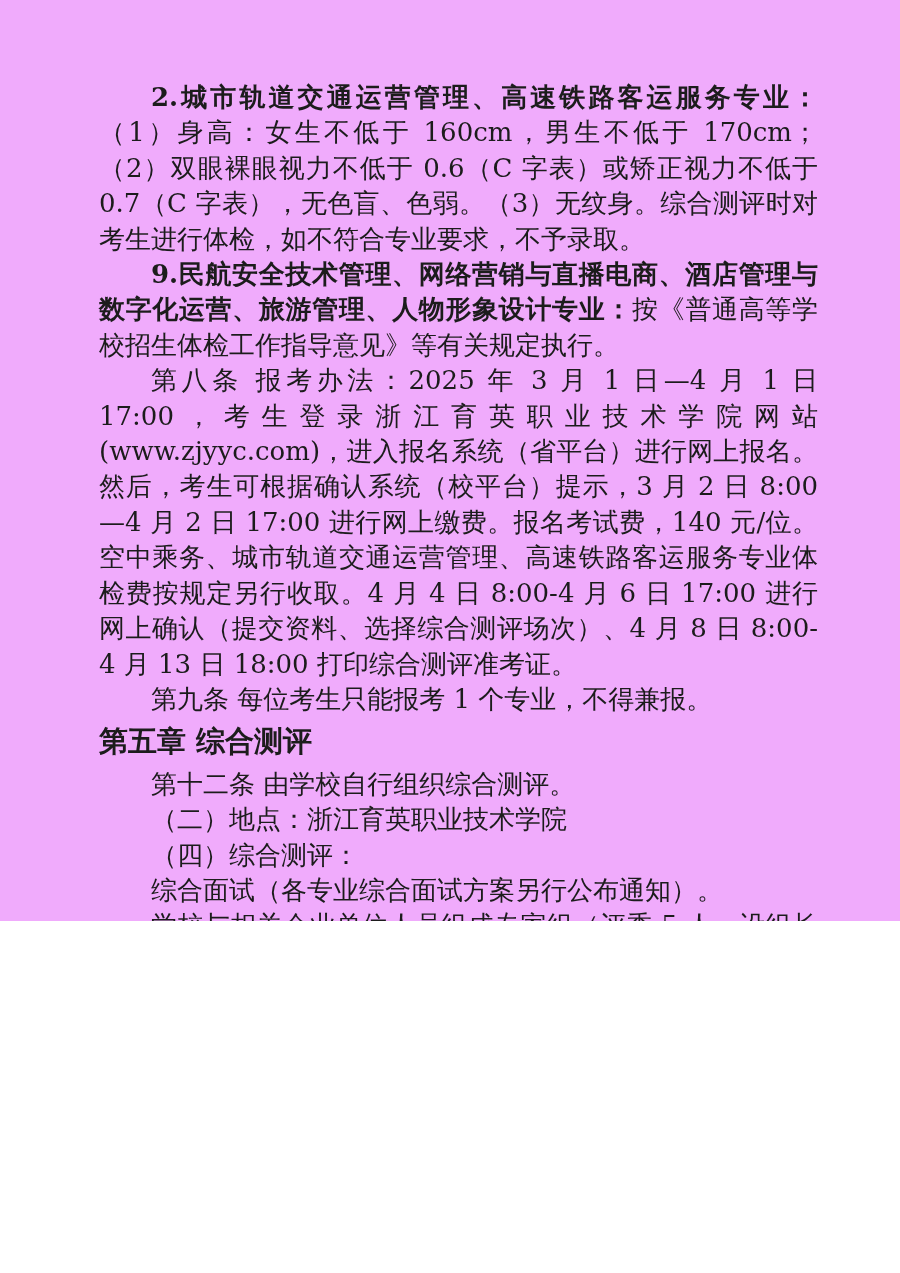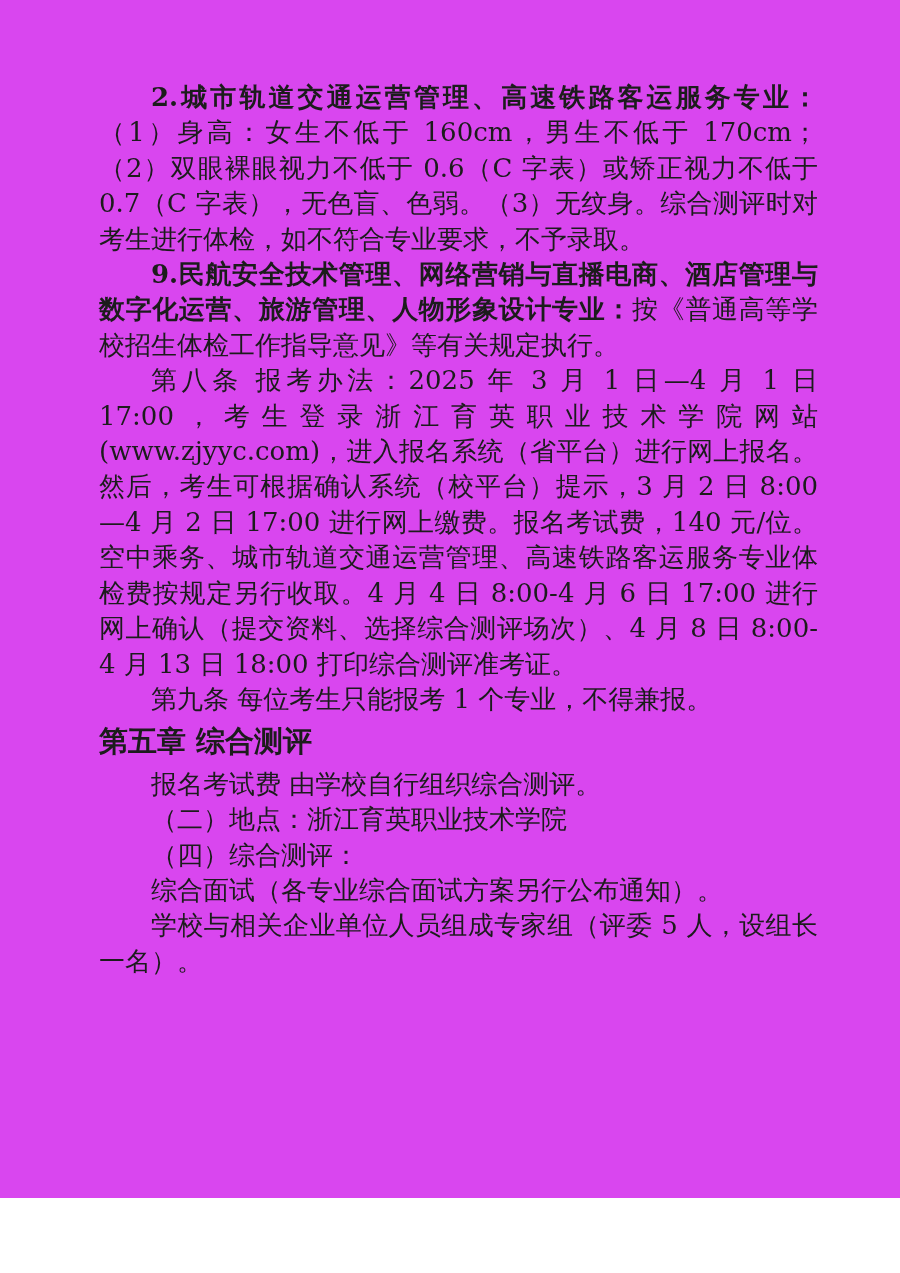--- a/index.html
+++ b/index.html
@@ -3,22 +3,22 @@
 <meta charset="utf-8">
 <style>
   html, body {
     margin: 0;
     padding: 0;
     background: #ffffff;
   }
   .page {
     position: relative;
     width: 900px;
-    height: 1198px;
-    background: #d946ef;
+    height: 921px;
+    background: #f0abfc;
     overflow: hidden;
     font-family: "DejaVu Serif", "Liberation Serif", serif;
     color: #1c1c1c;
   }
   .content {
     position: absolute;
     left: 99px;
     top: 80px;
     width: 719px;
     font-size: 26px;
@@ -61,21 +61,21 @@
     <p class="para"><span class="lead">9.民航安全技术管理、网络营销与直播电商、酒店管理与数字化运营、旅游管理、人物形象设计专业：</span><span>按《普通高等学校招生体检工作指导意见》等有关规定执行。</span></p>
 
     <p class="para"><span>第八条 报考办法：2025 年 3 月 1 日—4 月 1 日 17:00，考生登录浙江育英职业技术学院网站(www.zjyyc.com)，进入报名系统（省平台）进行网上报名。然后，考生可根据确认系统（校平台）提示，3 月 2 日 8:00—4 月 2 日 17:00 进行网上缴费。报名考试费，140 元/位。空中乘务、城市轨道交通运营管理、高速铁路客运服务专业体检费按规定另行收取。4 月 4 日 8:00-4 月 6 日 17:00 进行网上确认（提交资料、选择综合测评场次）、4 月 8 日 8:00-4 月 13 日 18:00 打印综合测评准考证。</span></p>
 
     <p class="para"><span>第九条 每位考生只能报考 1 个专业，不得兼报。</span></p>
 
 
 
     <h2 class="chapter">第五章 综合测评</h2>
 
-    <p class="para"><span>报名考试费 由学校自行组织综合测评。</span></p>
+    <p class="para"><span>第十二条 由学校自行组织综合测评。</span></p>
 
 
     <p class="para"><span>（二）地点：浙江育英职业技术学院</span></p>
 
 
     <p class="para"><span>（四）综合测评：</span></p>
 
     <p class="para"><span>综合面试（各专业综合面试方案另行公布通知）。</span></p>
 
     <p class="para"><span>学校与相关企业单位人员组成专家组（评委 5 人，设组长一名）。</span></p>

